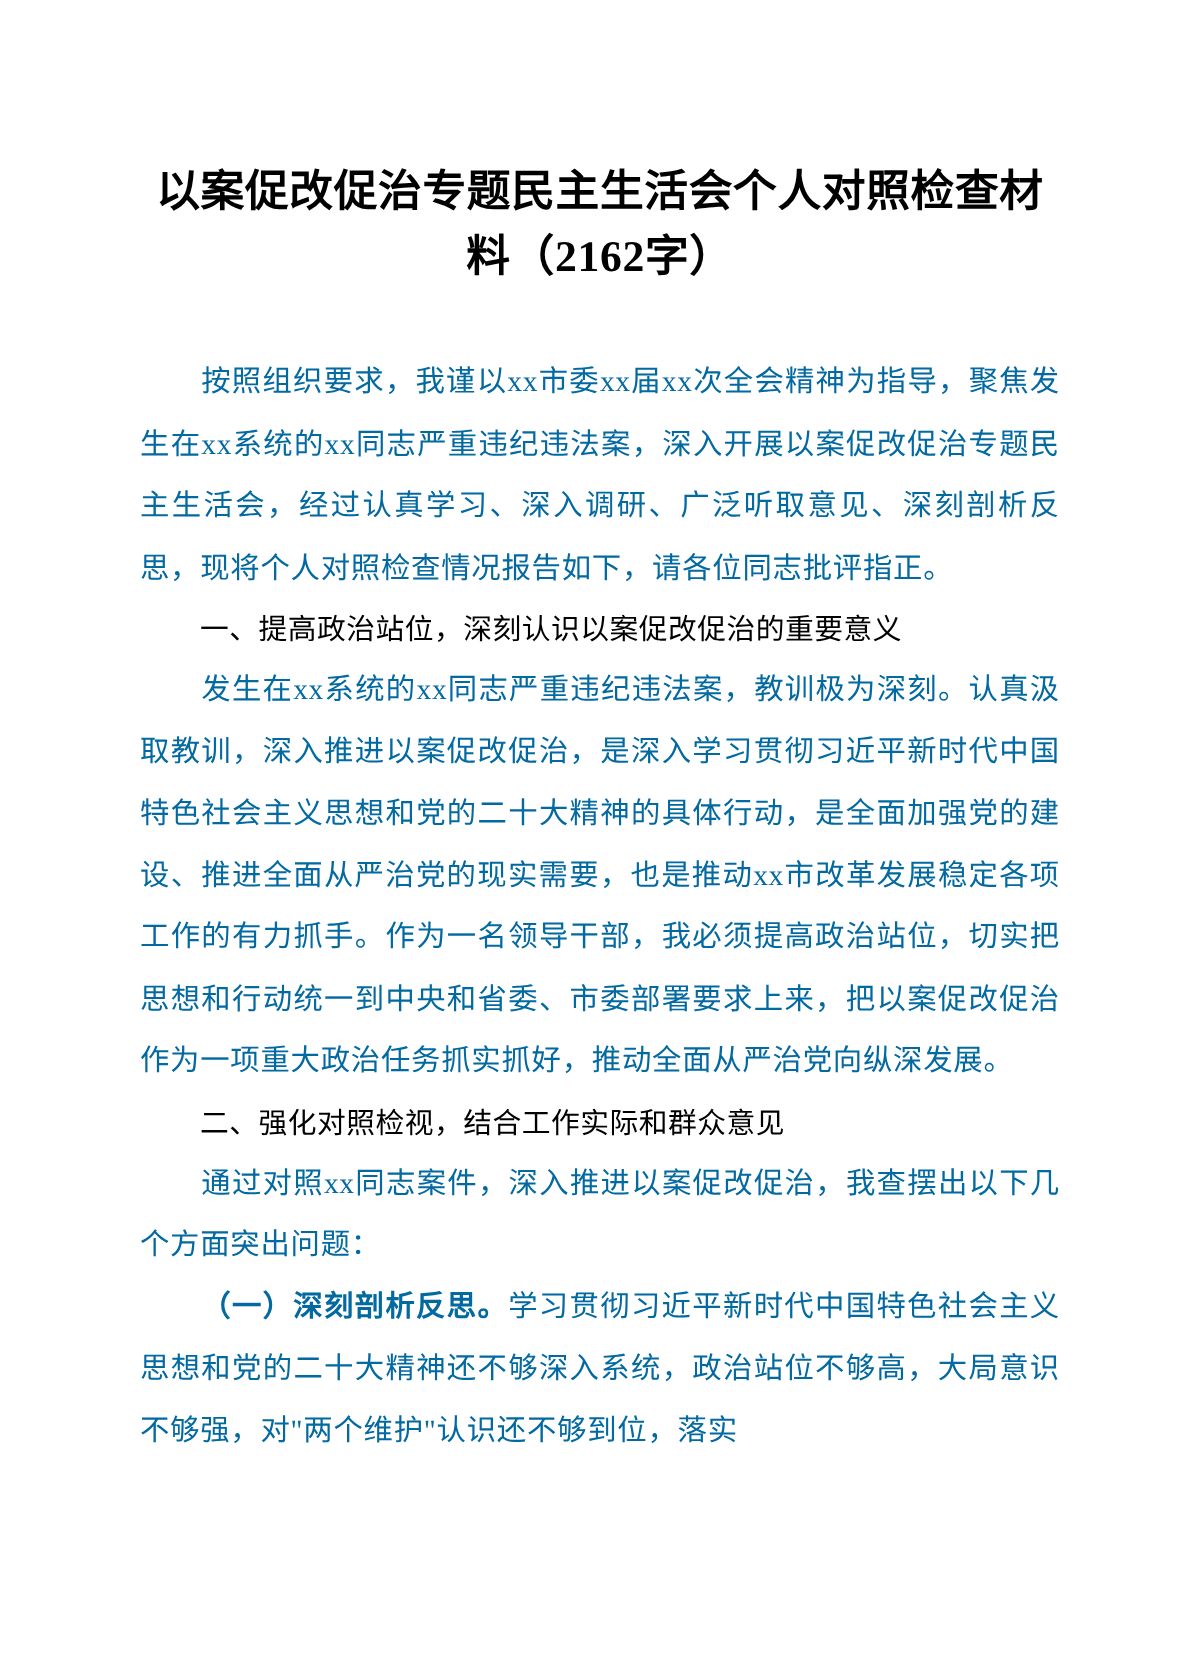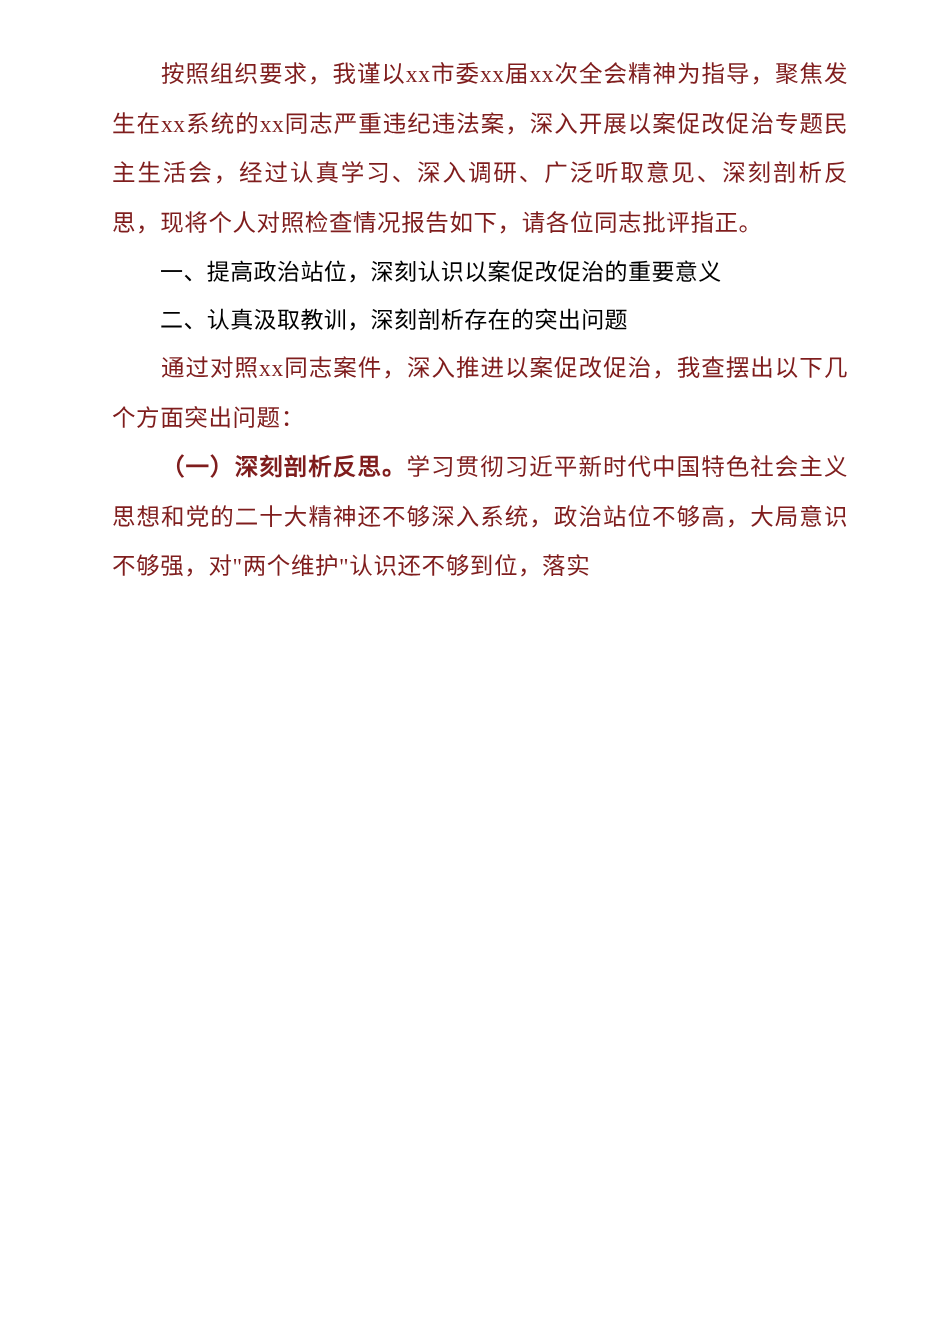--- a/index.html
+++ b/index.html
@@ -62,46 +62,51 @@
 
   .body-para {
     margin: 0;
     font-family: "Liberation Serif", "DejaVu Serif", serif;
     font-size: 23.5px;
     line-height: 49.5px;
     text-indent: 49px;
     text-align: justify;
     text-justify: inter-ideograph;
     letter-spacing: 0.6px;
-    color: #7f1d1d;
+    color: #0369a1;
   }
 
   .lead-bold {
     font-weight: bold;
   }
 
   
   .body-para, .section-heading {
     word-break: break-all;
   }
 </style>
 </head>
 <body>
 
 <div class="page">
   <div class="content">
 
+    <h1 class="doc-title">
+      <span>以案促改促治专题民主生活会个人对照检查材</span>
+      <span>料（2162字）</span>
+    </h1>
 
     <div class="title-spacer"></div>
 
     <p class="body-para">按照组织要求，我谨以xx市委xx届xx次全会精神为指导，聚焦发生在xx系统的xx同志严重违纪违法案，深入开展以案促改促治专题民主生活会，经过认真学习、深入调研、广泛听取意见、深刻剖析反思，现将个人对照检查情况报告如下，请各位同志批评指正。</p>
 
     <h2 class="section-heading">一、提高政治站位，深刻认识以案促改促治的重要意义</h2>
 
+    <p class="body-para">发生在xx系统的xx同志严重违纪违法案，教训极为深刻。认真汲取教训，深入推进以案促改促治，是深入学习贯彻习近平新时代中国特色社会主义思想和党的二十大精神的具体行动，是全面加强党的建设、推进全面从严治党的现实需要，也是推动xx市改革发展稳定各项工作的有力抓手。作为一名领导干部，我必须提高政治站位，切实把思想和行动统一到中央和省委、市委部署要求上来，把以案促改促治作为一项重大政治任务抓实抓好，推动全面从严治党向纵深发展。</p>
 
-    <h2 class="section-heading">二、认真汲取教训，深刻剖析存在的突出问题</h2>
+    <h2 class="section-heading">二、强化对照检视，结合工作实际和群众意见</h2>
 
     <p class="body-para">通过对照xx同志案件，深入推进以案促改促治，我查摆出以下几个方面突出问题：</p>
 
     <p class="body-para"><span class="lead-bold">（一）深刻剖析反思。</span><span>学习贯彻习近平新时代中国特色社会主义思想和党的二十大精神还不够深入系统，政治站位不够高，大局意识不够强，对"两个维护"认识还不够到位，落实</span></p>
 
   </div>
 </div>
 
 </body></html>

